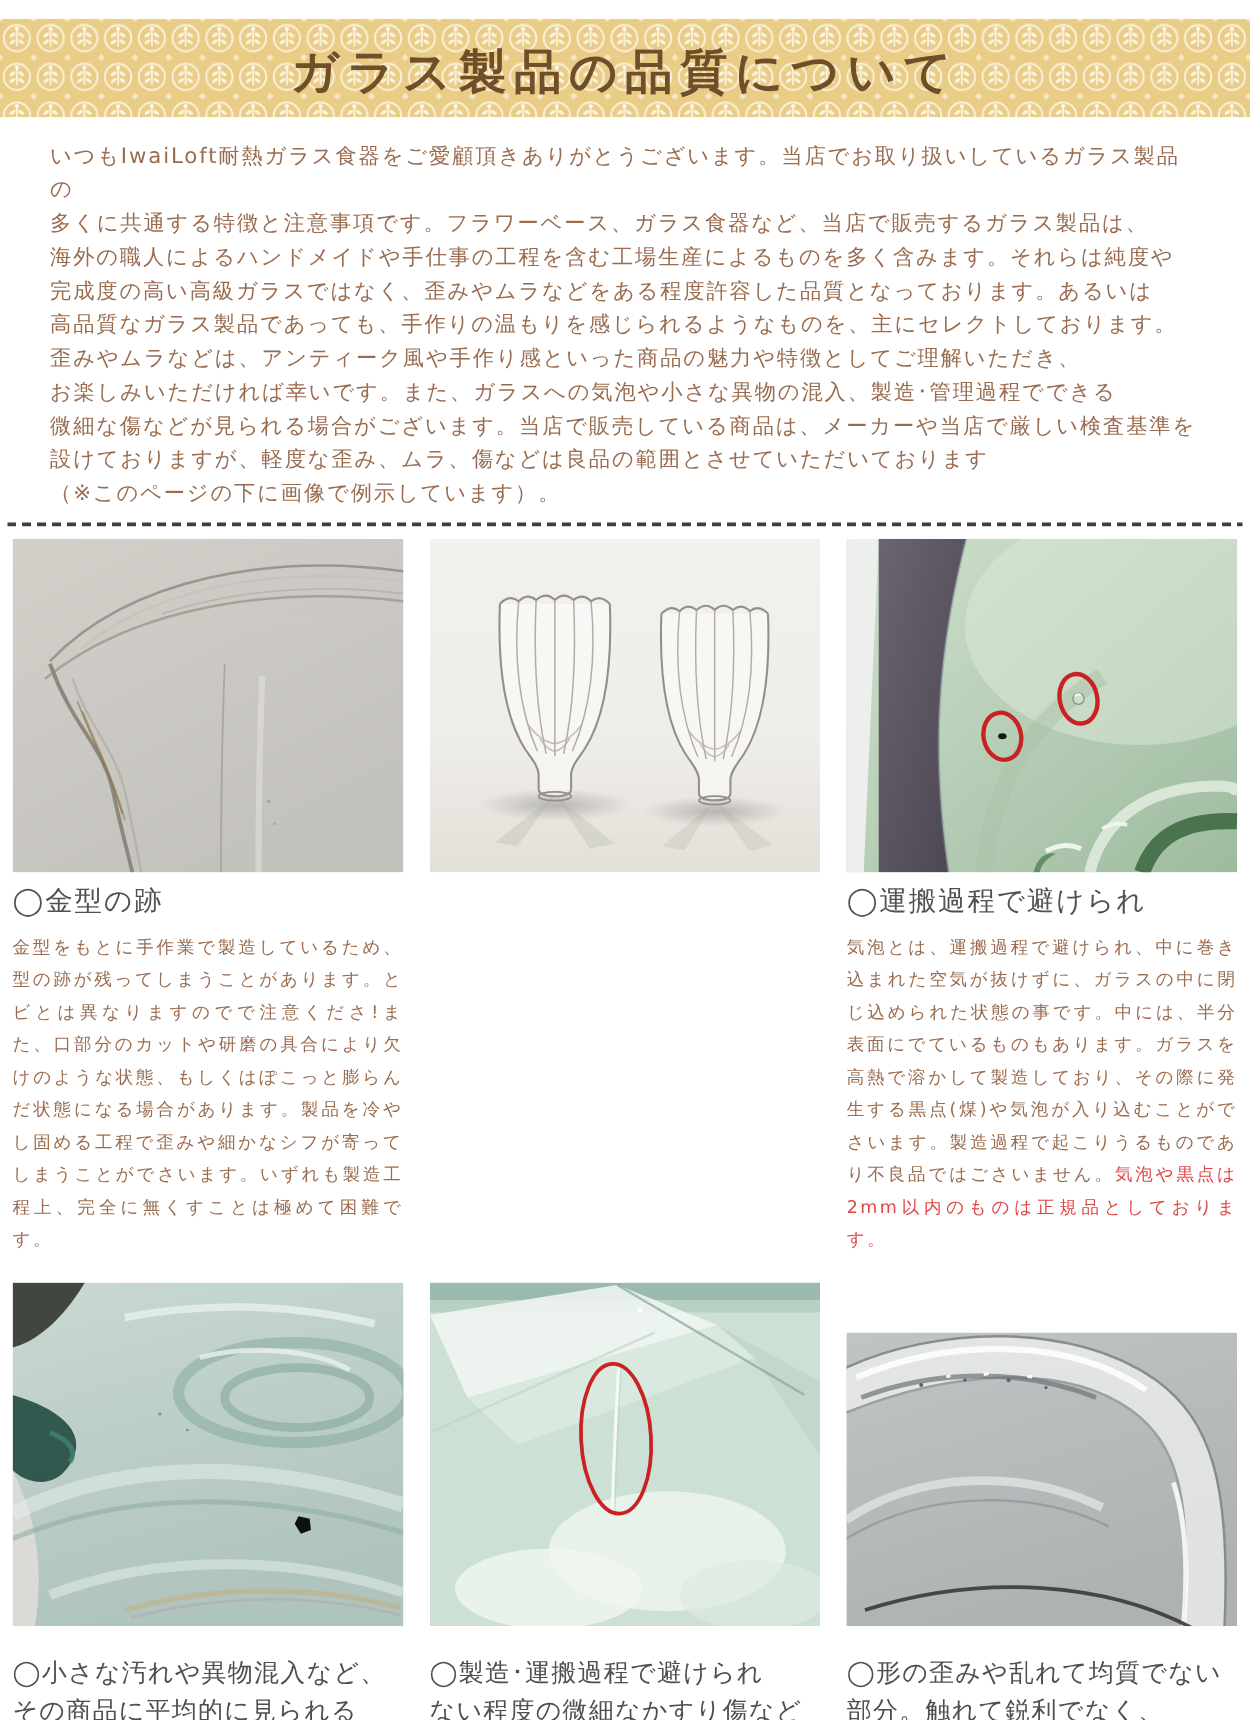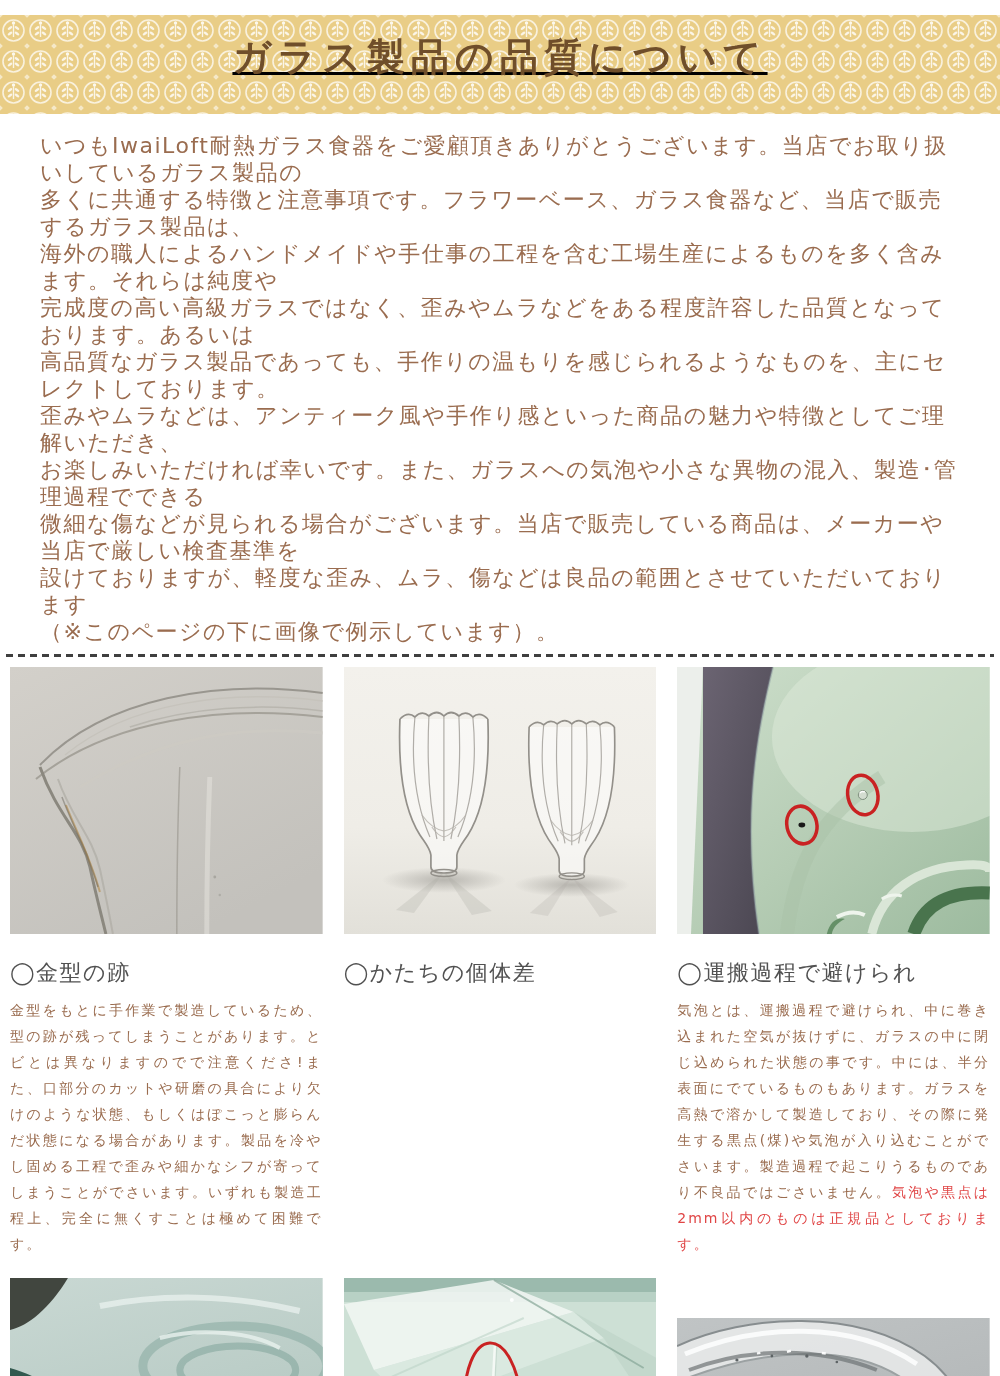--- a/index.html
+++ b/index.html
@@ -4,53 +4,53 @@
 <style>
   * { margin:0; padding:0; box-sizing:border-box; }
   html,body { background:#ffffff; }
   body {
     width:1000px;
     font-family:"DejaVu Sans","Liberation Sans",sans-serif;
   }
   .page { position:relative; width:1000px; height:1376px; background:#fff; overflow:hidden; }
 
   
-  .banner { position:relative; height:99px; margin-top:15px; overflow:hidden;text-decoration:underline; }
+  .banner { position:relative; height:79px; margin-top:15px; overflow:hidden; }
   .banner .pattern { position:absolute; left:0; top:0; width:100%; height:100%; display:block; }
   .banner-title {
     position:relative; z-index:2; text-align:center;
     line-height:85px; font-size:38px; font-weight:bold;
     color:#6f4e2a; letter-spacing:6px;
   }
 
   
   .intro {
     margin:18px 40px 0 40px;
-    font-size:22px; line-height:27px; letter-spacing:1.5px;
+    font-size:17px; line-height:27px; letter-spacing:1.5px;
     color:#9a6c4f; white-space:pre-line;
   }
 
   
   .divider {
     height:3px; margin:9px 6px 10px 6px;
     background:repeating-linear-gradient(to right,#3f3f3f 0 7px,transparent 7px 12px);
   }
 
   
   .grid { display:grid; grid-template-columns:1fr 1fr 1fr; column-gap:21px; padding:0 10px; }
   .grid.row2 { margin-top:21px; }
   .cell { min-width:0; }
   .figure { height:267px; overflow:hidden; }
   .figure svg { display:block; width:100%; height:100%; }
   .figure.tall { height:275px; display:flex; align-items:flex-end; }
   .figure.tall svg { height:275px; }
   .figure.tall.short svg { height:235px; }
 
   .panel-heading {
-    margin-top:24px; font-size:22px; letter-spacing:1.5px; color:#515151;
+    margin-top:8px; font-size:22px; letter-spacing:1.5px; color:#515151;
   }
   .panel-body {
     margin-top:9px; font-size:14px; line-height:26px; letter-spacing:2px;
     color:#9a6c4f; text-align:justify;
   }
   .panel-body .red { color:#e04545; }
 
   .caption {
     margin-top:22px; font-size:20px; line-height:30px; letter-spacing:1px;
     color:#4f4f4f; white-space:pre-line;
@@ -158,21 +158,20 @@
           <ellipse cx="100" cy="213" rx="62" ry="13" fill="url(#g2s)"></ellipse>
           <ellipse cx="228" cy="218" rx="58" ry="12" fill="url(#g2s)"></ellipse>
           <path d="M100 205 L52 243 L70 246 Z" fill="#a8a6a0" opacity="0.25"></path>
           <path d="M100 205 L128 248 L148 244 Z" fill="#a8a6a0" opacity="0.25"></path>
           <path d="M228 210 L186 246 L204 249 Z" fill="#a8a6a0" opacity="0.22"></path>
           <path d="M228 210 L256 250 L274 245 Z" fill="#a8a6a0" opac22="0.22" opacity="0.22"></path>
           <use href="#tulip" transform="translate(100,48)"></use>
           <use href="#tulip" transform="translate(228,56) scale(0.97)"></use>
         </svg>
       </div>
-      <div class="panel-heading">◯かたちの個体差</div>
     </div>
 
     <div class="cell">
       <div class="figure">
         <svg viewBox="0 0 313 267" preserveAspectRatio="none" xmlns="http://www.w3.org/2000/svg">
           <defs>
             <linearGradient id="g3" x1="0" y1="0" x2="1" y2="1">
               <stop offset="0" stop-color="#cfe0cd"></stop>
                 <stop offset="0.55" stop-color="#b5ccb4"></stop>
                 <stop offset="1" stop-color="#9dbb9f"></stop>

